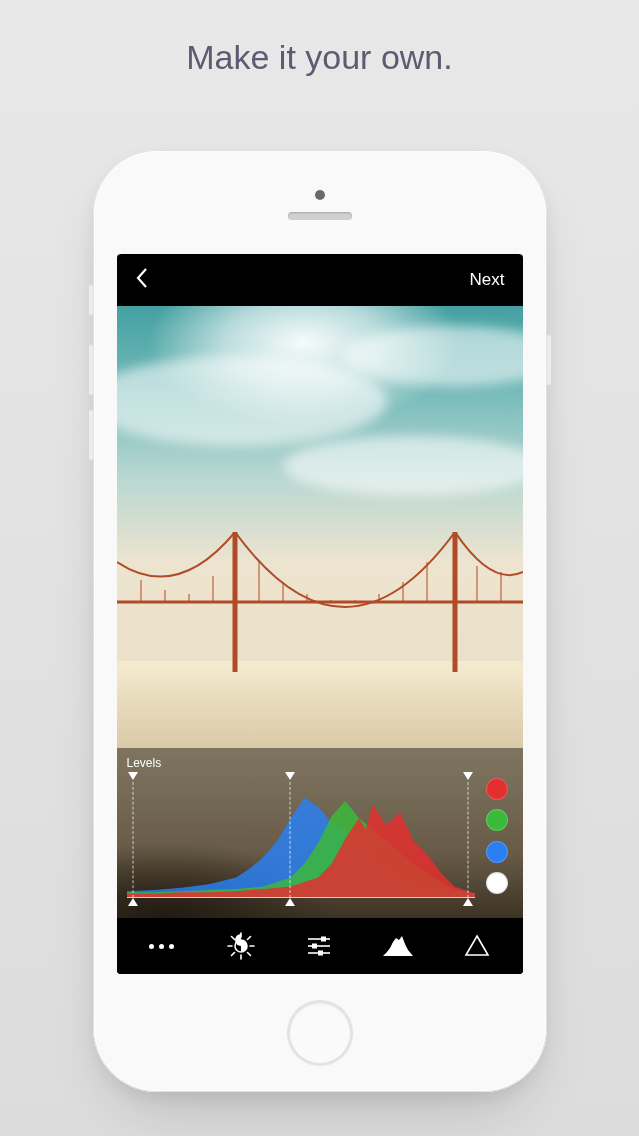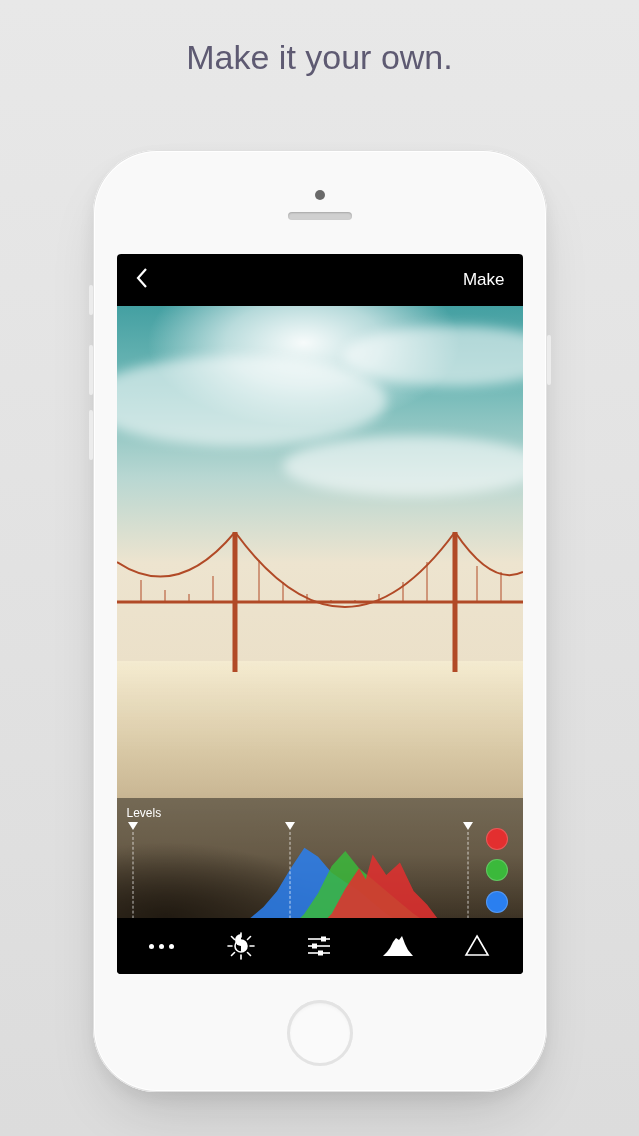--- a/index.html
+++ b/index.html
@@ -124,21 +124,21 @@
 
   .bridge {
     position: absolute; left: 0; right: 0; top: 37%; height: 140px;
     z-index: 2; pointer-events: none;
   }
   .bridge svg { width: 100%; height: 100%; }
 
   
   .levels-panel {
     position: absolute; left: 0; right: 0; bottom: 56px;
-    height: 120px;
+    height: 170px;
     background: rgba(0,0,0,.42);
     padding: 8px 10px 6px 10px;
     z-index: 3;
   }
   .levels-label {
     color: #fff; font-size: 12px; font-weight: 400;
     margin-bottom: 2px;
   }
   .levels-body {
     position: relative;
@@ -231,21 +231,21 @@
   <div class="phone-sidebtn sb-pwr"></div>
 
   <div class="screen">
 
     <div class="topbar">
       <div class="back-chevron">
         <svg viewBox="0 0 14 22">
             <polyline points="11,2 3,11 11,20"></polyline>
           </svg>
       </div>
-      <div class="next-btn">Make</div>
+      <div class="next-btn">Next</div>
     </div>
 
     <div class="photo">
       <div class="sky"></div>
       <div class="cloud c1"></div>
       <div class="cloud c2"></div>
       <div class="cloud c3"></div>
       <div class="water"></div>
       <div class="bridge">
         <svg viewBox="0 0 406 140" preserveAspectRatio="none">

